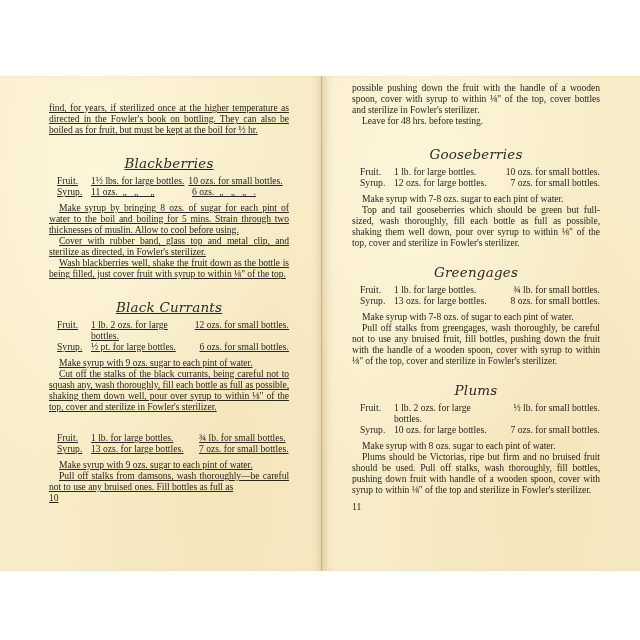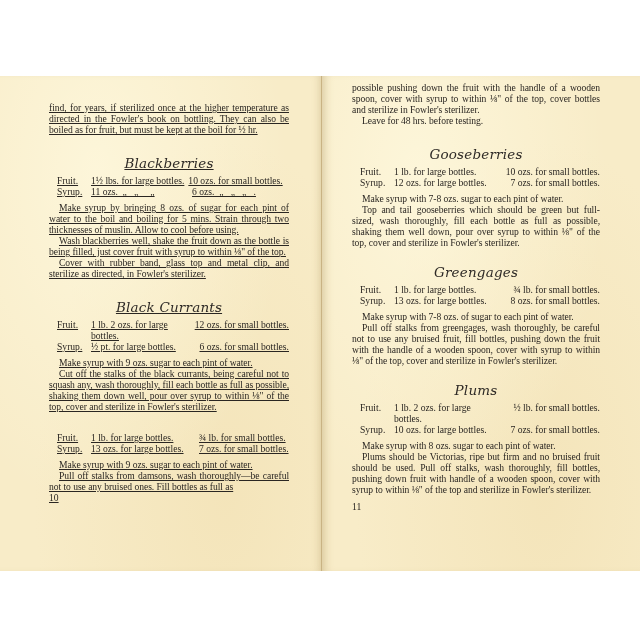--- a/index.html
+++ b/index.html
@@ -60,22 +60,22 @@
             <span class="sm" style="margin-left:4px">10 ozs. for small bottles.</span>
           </div>
           <div class="row">
             <span class="lab">Syrup.</span>
             <span class="lg" style="width:101px;white-space:pre">11 ozs.  „   „     „</span>
             <span class="sm" style="margin-left:0;white-space:pre">6 ozs.  „   „   „   .</span>
           </div>
         </div>
         <div class="sp5"></div>
         <p class="indent">Make syrup by bringing 8 ozs. of sugar for each pint of water to the boil and boiling for 5 mins. Strain through two thicknesses of muslin. Allow to cool before using.</p>
+        <p class="indent">Cover with rubber band, glass top and metal clip, and sterilize as directed, in Fowler's sterilizer.</p>
         <p class="indent">Wash blackberries well, shake the fruit down as the bottle is being filled, just cover fruit with syrup to within ⅛" of the top.</p>
-        <p class="indent">Cover with rubber band, glass top and metal clip, and sterilize as directed, in Fowler's sterilizer.</p>
       </section>
       <div class="sp20"></div>
 
       <section>
         <h2>Black Currants</h2>
         <div class="sp4"></div>
         <div class="qty">
           <div class="row">
             <span class="lab">Fruit.</span>
             <span class="lg" style="width:90px">1 lb. 2 ozs. for large bottles.</span>

